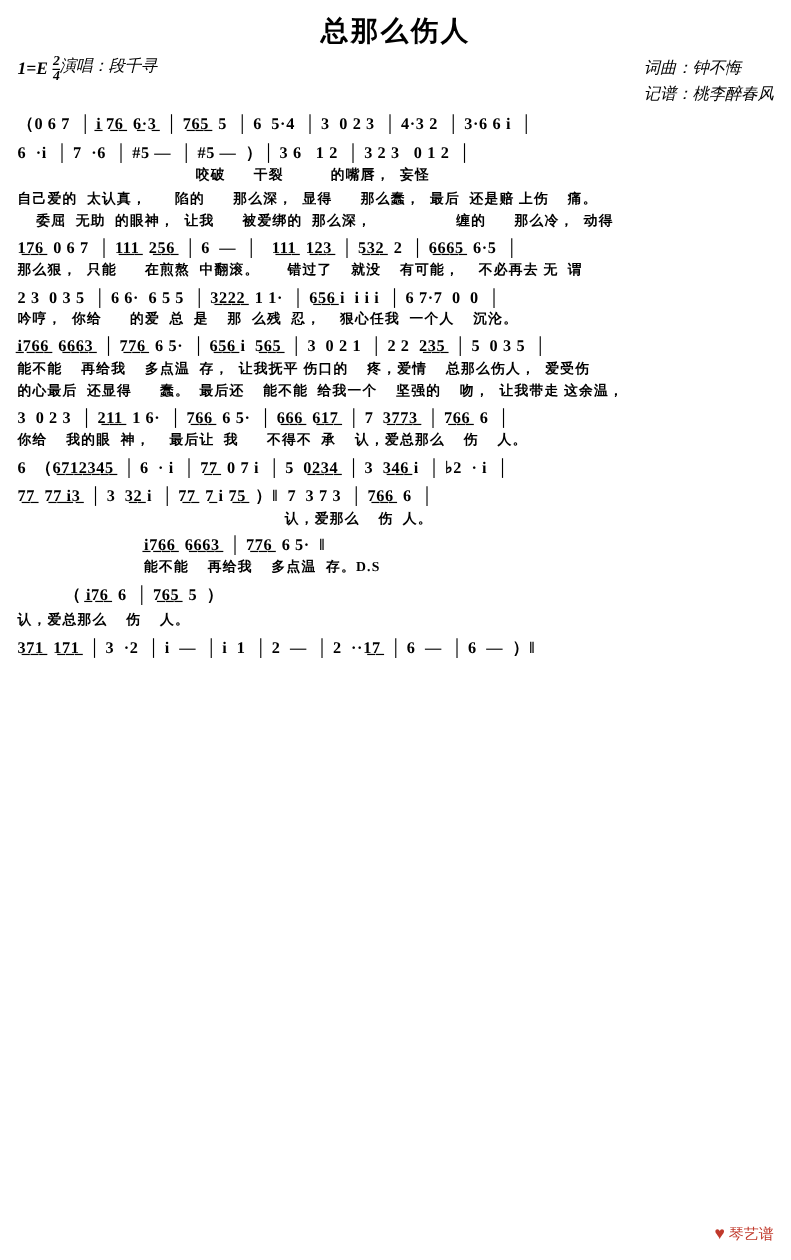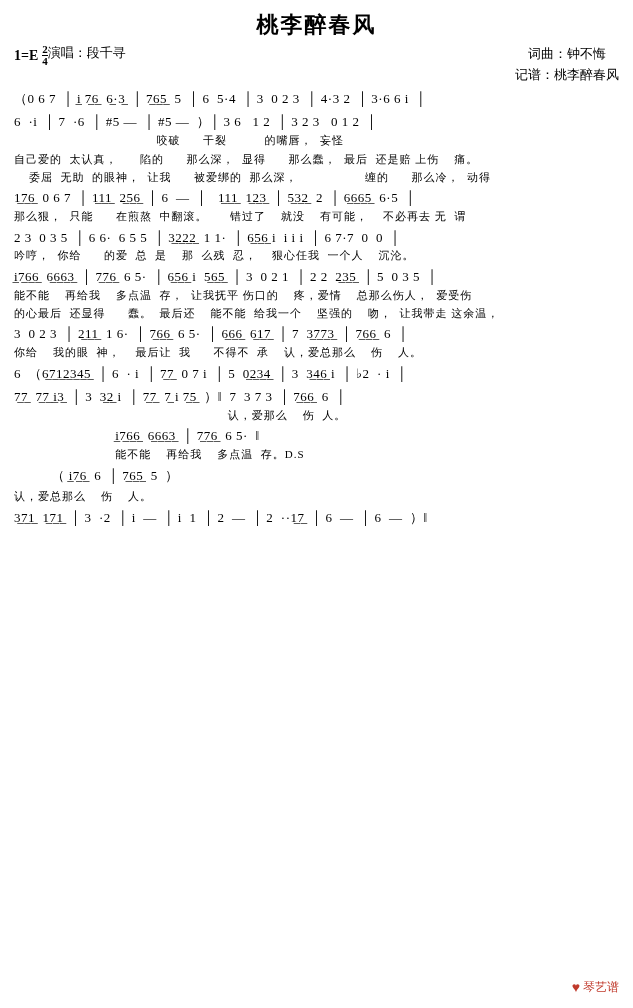--- a/index.html
+++ b/index.html
@@ -19,33 +19,34 @@
       font-weight: bold;
       letter-spacing: 2px;
       margin-bottom: 4px;
     }
     .meta-row {
       display: flex;
       justify-content: space-between;
       align-items: flex-start;
       margin-bottom: 2px;
       font-size: 13px;
+      font-style: italic;
     }
     .meta-left {
       display: flex;
       align-items: center;
       gap: 4px;
       font-size: 14px;
     }
     .meta-center {
       text-align: left;
       flex: 1;
     }
     .meta-right {
-      text-align: center;
+      text-align: left;
       line-height: 1.6;
       font-size: 13px;
     }
     .key-sig {
       font-size: 14px;
       font-weight: bold;
       display: flex;
       align-items: center;
       gap: 2px;
     }
@@ -57,20 +58,21 @@
       line-height: 1.1;
       vertical-align: middle;
       margin-left: 2px;
     }
     .fraction span { display: block; text-align: center; line-height: 1; }
     .fraction .frac-line { border-top: 1px solid #000; width: 100%; }
 
     .music-section {
       margin: 3px 0;
       line-height: 1.3;
+      font-weight: bold;
     }
     .notation-line {
       font-size: 13px;
       letter-spacing: 0.5px;
       white-space: pre;
       display: block;
       line-height: 1.6;
     }
     .lyric-line {
       font-size: 11px;
@@ -93,21 +95,21 @@
     }
     .watermark-heart {
       color: #c0392b;
       font-size: 14px;
     }
     
   </style>
 </head>
 <body>
 
-<div class="title">桃李醉春风</div>
+<div class="title">总那么伤人</div>
 
 <div class="meta-row">
   <div class="meta-left">
     <span class="key-sig">
       <span>1=E</span>
       <span class="fraction">
         <span>2</span>
         <span class="frac-line"></span>
         <span>4</span>
       </span>

